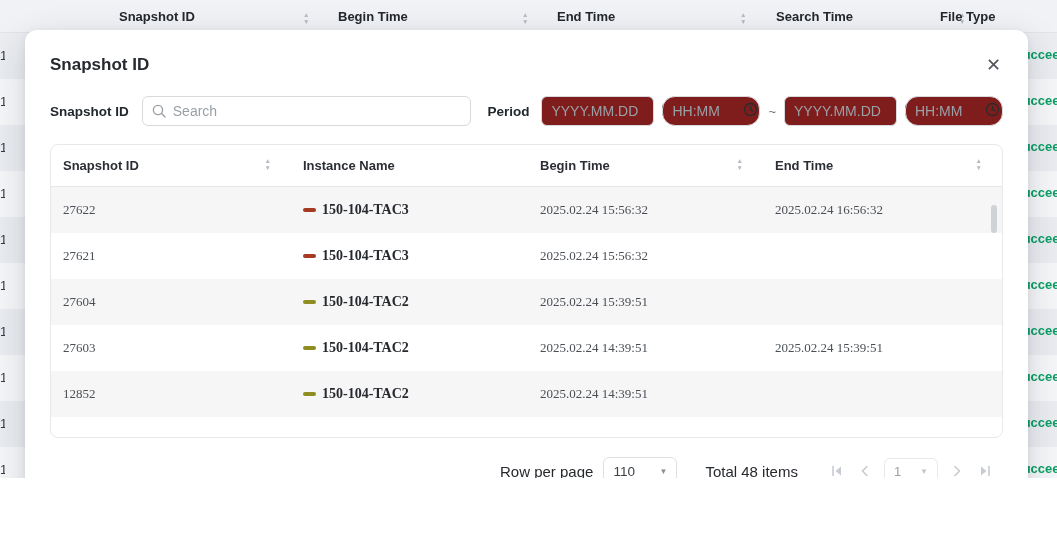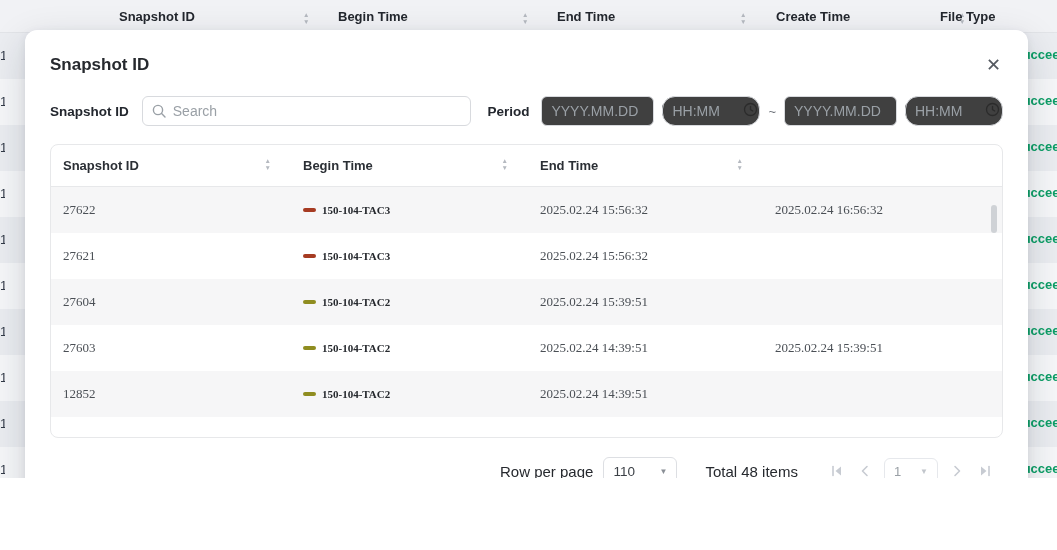--- a/index.html
+++ b/index.html
@@ -27,35 +27,35 @@
   .modal-title { font-size:17px; font-weight:700; color:#26292e; }
   .close-btn { border:none; background:none; font-size:18px; color:#555a61; cursor:pointer; line-height:1; padding:2px; }
 
   .filter-row { display:flex; align-items:center; margin-top:20px; }
   .filter-label { font-size:13.5px; font-weight:700; color:#23272e; margin-right:13px; white-space:nowrap; }
   .search-box { position:relative; width:342px; height:30px; }
   .search-box input { width:100%; height:100%; border:1px solid #d8dade; border-radius:6px; padding:0 10px 0 30px; font-size:14px; color:#333; font-family:"Liberation Sans", sans-serif; outline:none; }
   .search-box input::placeholder { color:#9aa0a6; }
   .search-icon { position:absolute; left:9px; top:7px; }
   .period-label { font-size:13.5px; font-weight:700; color:#23272e; margin:0 12px 0 16px; }
-  .dt-input { display:flex; align-items:center; justify-content:space-between; height:30px; border:1px solid #d8dade; border-radius:6px; padding:8px 9px; background:#404040; margin-right:8px; cursor:text;gap:23px; }
+  .dt-input { display:flex; align-items:center; justify-content:space-between; height:30px; border:1px solid #d8dade; border-radius:6px; padding:8px 9px; background:#7f1d1d; margin-right:8px; cursor:text;gap:23px; }
   .dt-input .ph { font-size:14px; color:#9aa0a6; white-space:nowrap; }
   .dt-date { width:113px; }
   .dt-time { width:98px;border-radius:13px; }
   .tilde { font-size:13px; color:#6b7078; margin:0 8px 0 0; }
 
   .mtable { margin-top:18px; border:1px solid #e7e8ea; border-radius:8px; }
   .mhead { display:grid; grid-template-columns:240px 237px 235px 1fr; height:42px; border-bottom:1px solid #e7e8ea; }
   .mhead-cell { display:flex; align-items:center; justify-content:space-between; padding:0 20px 0 12px; font-size:13px; font-weight:700; color:#2b2f35; cursor:pointer; }
   .mbody { position:relative; height:250px; overflow:hidden; }
   .mrow { display:grid; grid-template-columns:240px 237px 235px 1fr; height:46px; align-items:center;font-family:Liberation Serif, serif; }
   .mrow:nth-child(odd) { background:#f6f6f7; }
   .mrow:nth-child(even) { background:#ffffff; }
   .mcell { padding:0 12px; font-size:13px; color:#4a4f55; white-space:nowrap; }
-  .mcell.instance { display:flex; align-items:center; gap:6px; font-size:11px; font-weight:600; color:#26292e; }
+  .mcell.instance { display:flex; align-items:center; gap:6px; font-size:14px; font-weight:600; color:#26292e; }
   .dash { display:inline-block; width:13px; height:4px; border-radius:2px; flex:none; }
   .mscrollbar { position:absolute; right:5px; top:18px; width:6px; height:28px; border-radius:3px; background:#cfd2d6; cursor:pointer; }
 
   .mfooter { display:flex; align-items:center; margin-top:19px; padding-left:450px; }
   .rows-label { font-size:15px; color:#26292e; white-space:nowrap; }
   .select-box { display:flex; align-items:center; justify-content:space-between; width:74px; height:28px; border:1px solid #dddfe3; border-radius:6px; padding:0 9px; margin-left:10px; font-size:13.5px; color:#3c4147; cursor:pointer; background:#fff; }
   .caret { font-size:8px; color:#8a8f96; }
   .total-label { font-size:15px; color:#26292e; margin-left:28px; white-space:nowrap; }
   .pager { display:flex; align-items:center; gap:10px; margin-left:30px; }
   .pg-btn { border:none; background:none; padding:2px; cursor:default; line-height:0; }
@@ -76,21 +76,21 @@
     <span class="col-label" style="left:338px">Begin Time</span>
     <span class="sort" style="left:522px">
         <span>▲</span>
         <span>▼</span>
       </span>
     <span class="col-label" style="left:557px">End Time</span>
     <span class="sort" style="left:740px">
         <span>▲</span>
         <span>▼</span>
       </span>
-    <span class="col-label" style="left:776px">Create Time</span>
+    <span class="col-label" style="left:776px">Search Time</span>
     <span class="sort" style="left:959px">
         <span>▲</span>
         <span>▼</span>
       </span>
     <span class="col-label" style="left:940px">File Type</span>
   </div>
 
   <div class="bg-rows">
 
     <div class="bg-row">
@@ -284,20 +284,23 @@
     <div class="mtable">
       <div class="mhead">
         <div class="mhead-cell">
           <span>Snapshot ID</span>
           <span class="sort">
               <span>▲</span>
               <span>▼</span>
             </span>
         </div>
         <div class="mhead-cell">
+          <span>Instance Name</span>
+        </div>
+        <div class="mhead-cell">
           <span>Begin Time</span>
           <span class="sort">
               <span>▲</span>
               <span>▼</span>
             </span>
         </div>
         <div class="mhead-cell">
           <span>End Time</span>
           <span class="sort">
               <span>▲</span>

